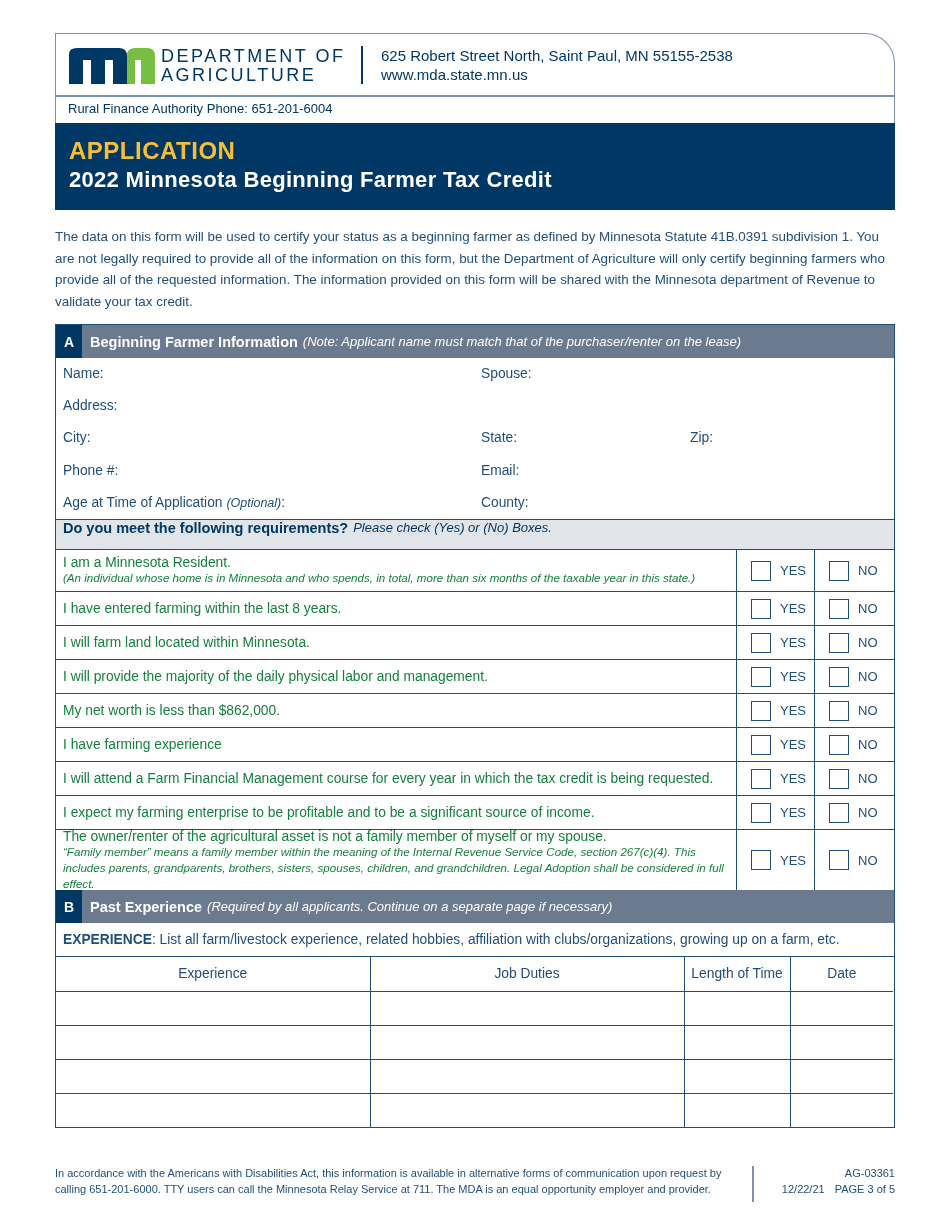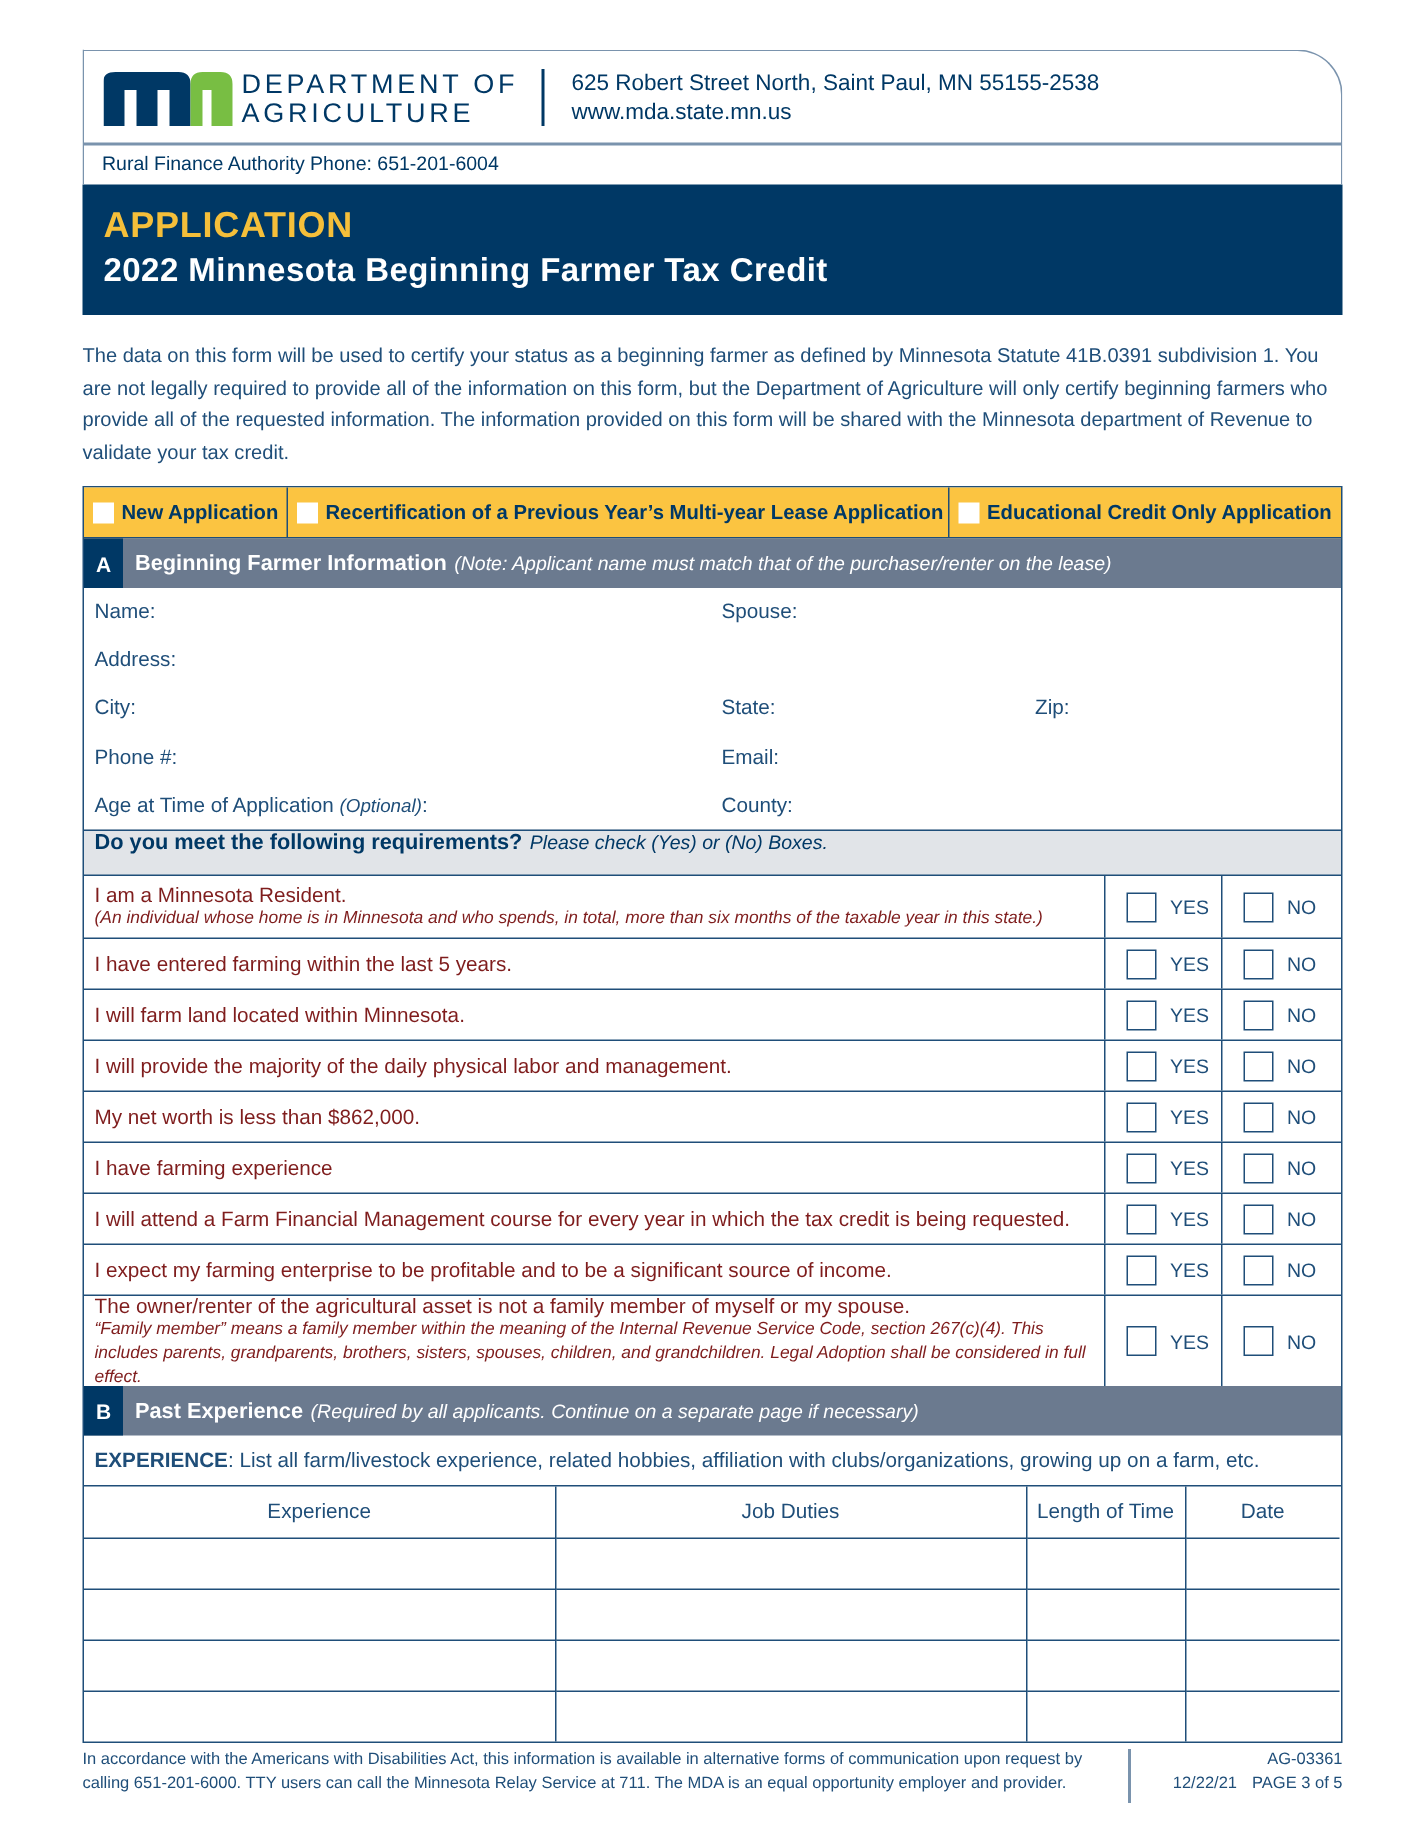--- a/index.html
+++ b/index.html
@@ -43,21 +43,21 @@
 
   .info-grid { position: relative; height: 161px; }
   .info-label { position: absolute; font-size: 13.8px; color: #1f4e79; }
   .info-label i { font-size: 12.5px; }
 
   .req-header { height: 31px; background: #e1e4e8; border-top: 1.5px solid #1f4e79; border-bottom: 1.5px solid #1f4e79; display: flex; align-items: flex-start; padding-left: 7px; font-size: 14.5px; color: #003865; }
   .req-header b { margin-right: 5px; }
   .req-header i { font-size: 13px; }
 
   .req-row { display: flex; border-bottom: 1.5px solid #1f4e79; }
-  .req-text { width: 681px; padding: 4px 7px; font-size: 13.8px; color: #7f1d1d; display: flex; flex-direction: column; justify-content: center; border-right: 1.5px solid #1f4e79; }
+  .req-text { width: 681px; padding: 4px 7px; font-size: 13.8px; color: #15803d; display: flex; flex-direction: column; justify-content: center; border-right: 1.5px solid #1f4e79; }
   .req-text .sub { font-style: italic; font-size: 11.6px; line-height: 16px; }
   .req-check { width: 78px; display: flex; align-items: center; padding-left: 14px; font-size: 13px; color: #1f4e79; border-right: 1.5px solid #1f4e79; }
   .req-check:last-child { border-right: none; }
   .cb { width: 20px; height: 20px; border: 1.5px solid #1f4e79; margin-right: 9px; background: #fff; }
 
   .exp-note { height: 34px; display: flex; align-items: center; padding-left: 7px; font-size: 13.8px; color: #1f4e79; border-bottom: 1.5px solid #1f4e79; }
   .exp-note b { font-weight: bold; }
 
   table.exp { border-collapse: collapse; width: 837px; }
   table.exp th, table.exp td { border: 1.5px solid #1f4e79; font-weight: normal; font-size: 13.8px; color: #1f4e79; }
@@ -101,34 +101,20 @@
 
   <div class="title-bar">
     <div class="title-top">APPLICATION</div>
     <div class="title-main">2022 Minnesota Beginning Farmer Tax Credit</div>
   </div>
 
   <p class="intro">The data on this form will be used to certify your status as a beginning farmer as defined by Minnesota Statute 41B.0391 subdivision 1. You are not legally required to provide all of the information on this form, but the Department of Agriculture will only certify beginning farmers who provide all of the requested information. The information provided on this form will be shared with the Minnesota department of Revenue to validate your tax credit.</p>
 
   <div class="form">
 
-    <div class="type-row">
-      <div class="type-cell" style="width:136px">
-        <span class="white-box"></span>
-        <span>New Application</span>
-      </div>
-      <div class="type-cell" style="width:441px">
-        <span class="white-box"></span>
-        <span>Recertification of a Previous Year’s Multi-year Lease Application</span>
-      </div>
-      <div class="type-cell" style="flex:1">
-        <span class="white-box"></span>
-        <span>Educational Credit Only Application</span>
-      </div>
-    </div>
 
     <div class="section-bar">
       <div class="section-letter">A</div>
       <div class="section-title">
         <b>Beginning Farmer Information</b>
         <i>(Note: Applicant name must match that of the purchaser/renter on the lease)</i>
       </div>
     </div>
 
     <div class="info-grid">
@@ -159,21 +145,21 @@
           <span>YES</span>
         </div>
       <div class="req-check">
           <span class="cb"></span>
           <span>NO</span>
         </div>
     </div>
 
     <div class="req-row" style="height:34px">
       <div class="req-text">
-          <span>I have entered farming within the last 5 years.</span>
+          <span>I have entered farming within the last 8 years.</span>
         </div>
       <div class="req-check">
           <span class="cb"></span>
           <span>YES</span>
         </div>
       <div class="req-check">
           <span class="cb"></span>
           <span>NO</span>
         </div>
     </div>

